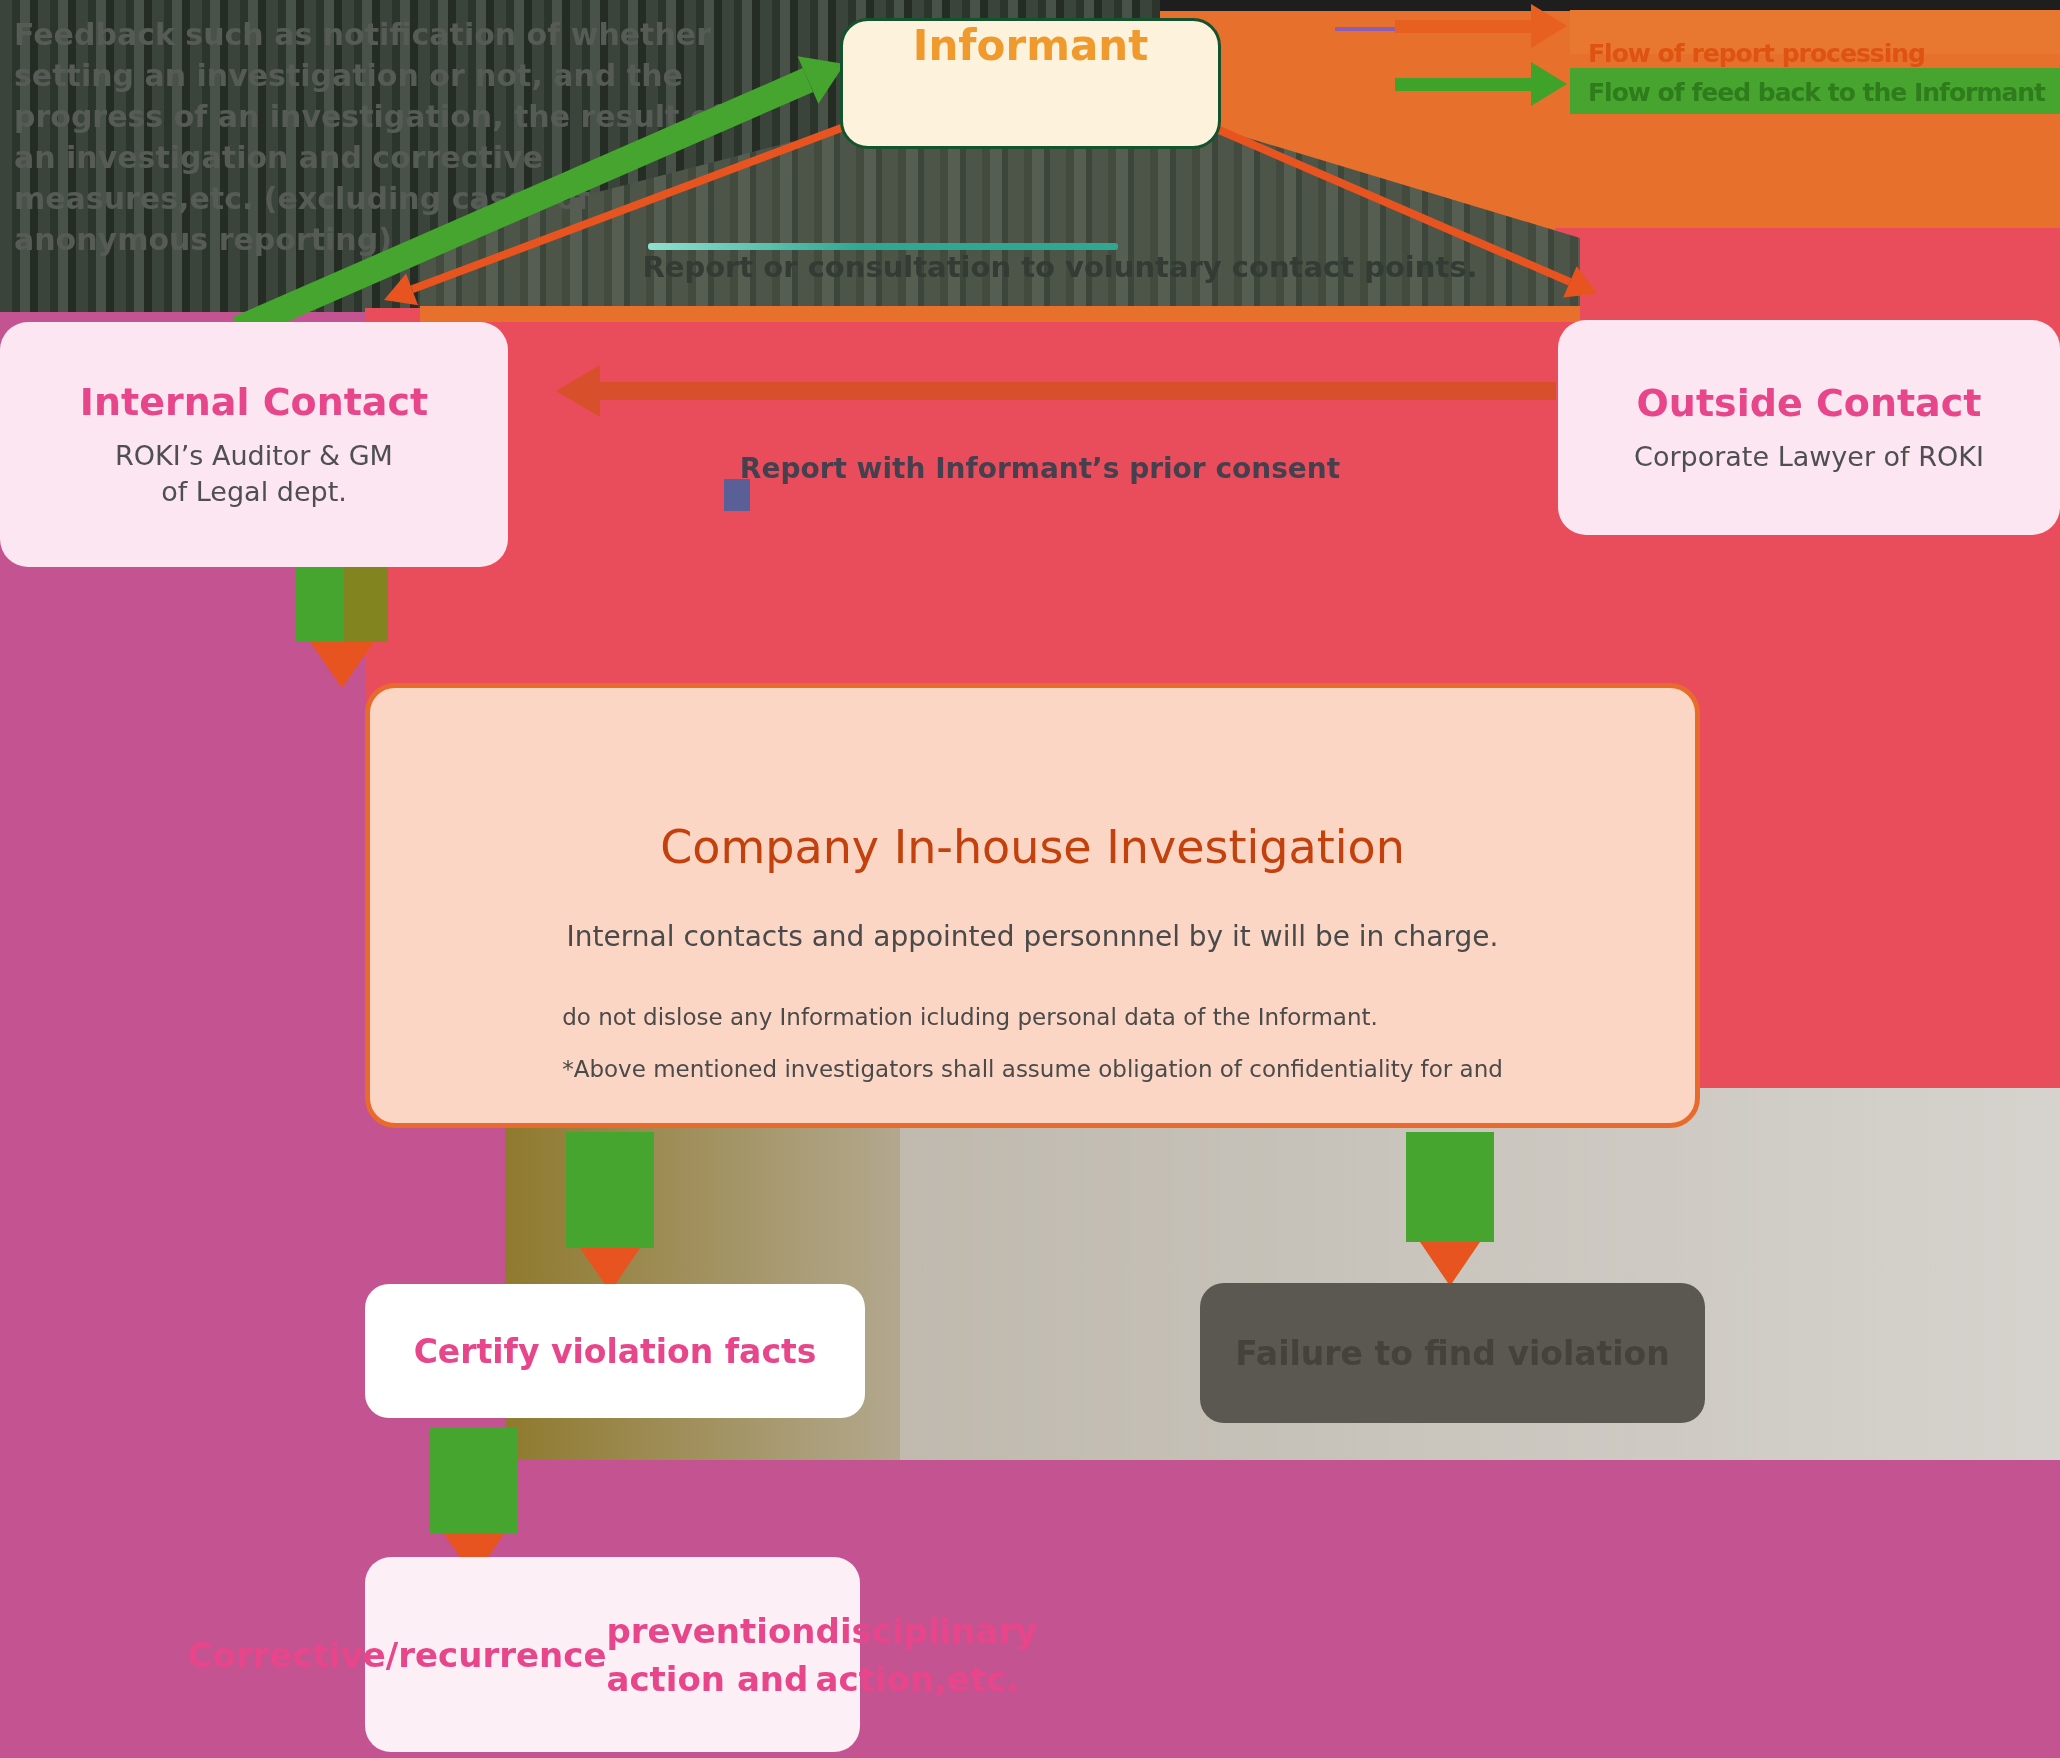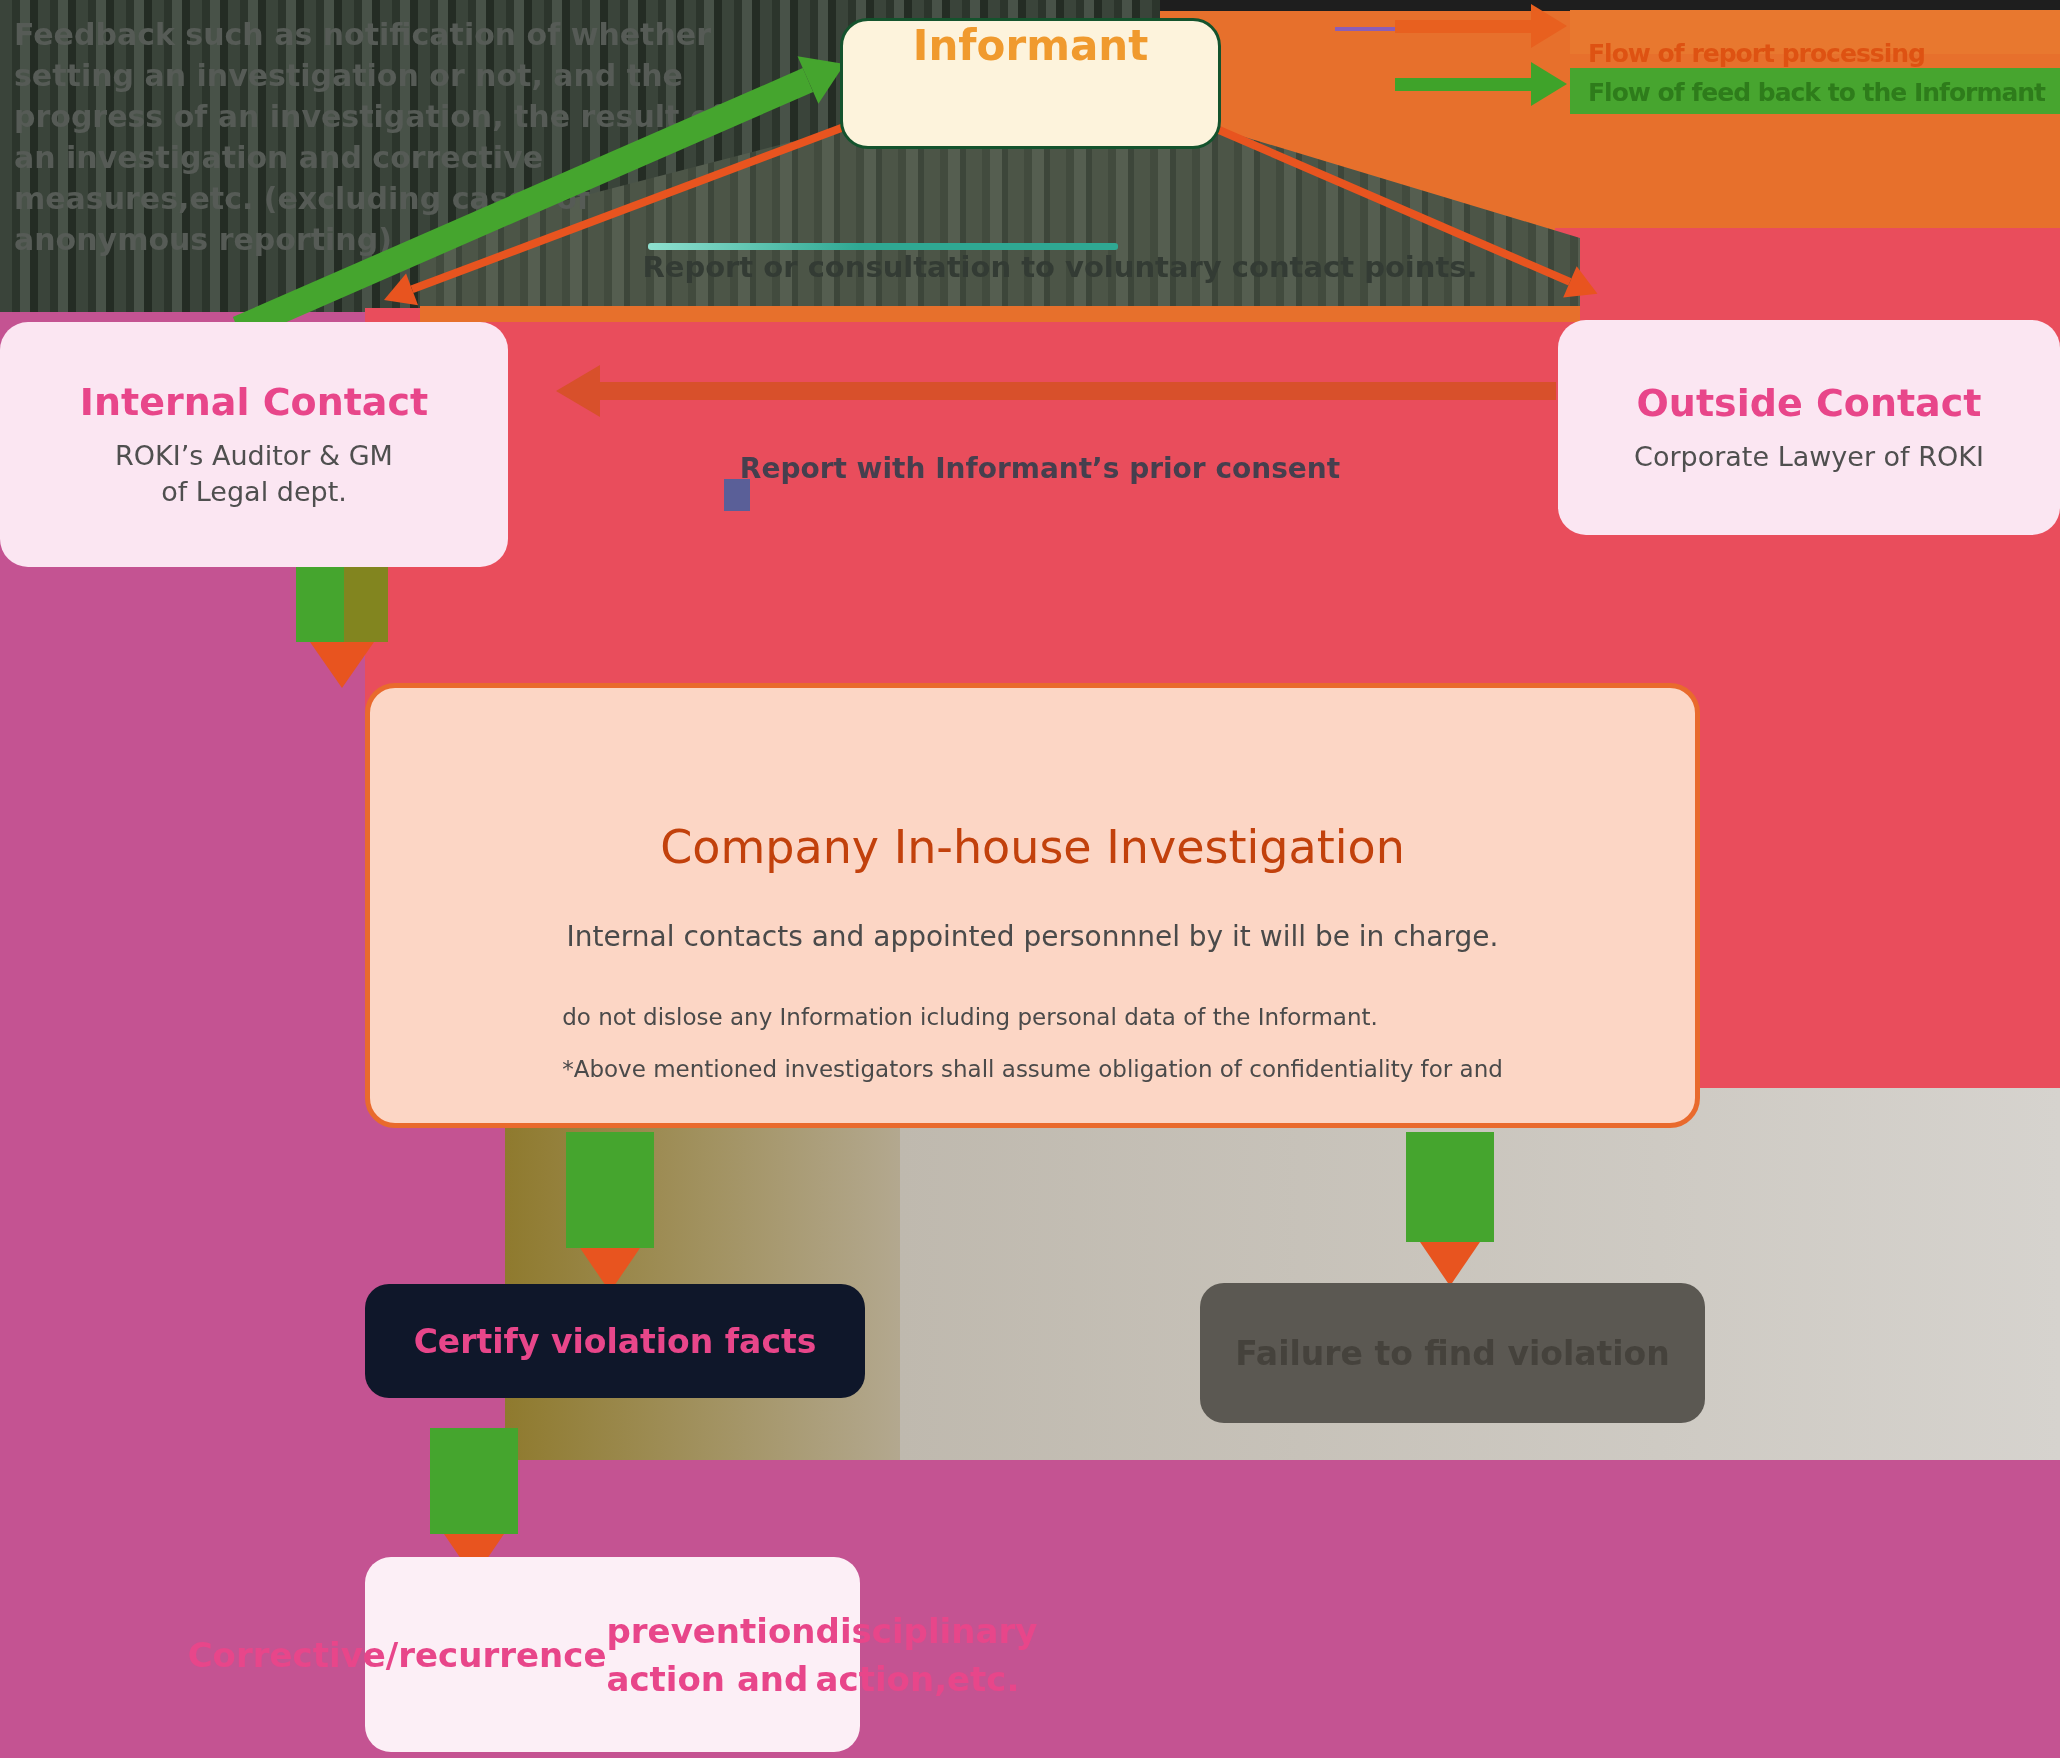--- a/index.html
+++ b/index.html
@@ -77,21 +77,21 @@
   .internal{left:0;top:322px;width:508px;height:245px;}
   .outside{left:1558px;top:320px;width:502px;height:215px;}
   .contact .title{color:#E8468A;font-size:38px;font-weight:bold;margin-bottom:14px;}
   .contact .body{color:#4F4F4F;font-size:27px;line-height:36px;}
   .invest{left:365px;top:683px;width:1335px;height:445px;background:#FCD6C5;border:5px solid #E96A2D;border-radius:30px;
     display:flex;flex-direction:column;align-items:center;padding-top:88px;box-sizing:border-box;}
   .invest .title{color:#c2410c;font-size:46px;font-weight:normal;margin-bottom:46px;margin-top:44px;}
   .invest .body{color:#4A4A4A;font-size:28px;margin-bottom:38px;}
   .invest .fine{color:#4A4A4A;font-size:23px;line-height:52px;}
   .result{display:flex;align-items:center;justify-content:center;font-weight:bold;border-radius:24px;}
-  .certify{left:365px;top:1284px;width:500px;height:114px;background:#0f172a;color:#E8468A;font-size:33px;}
+  .certify{left:365px;top:1284px;width:500px;height:134px;background:#ffffff;color:#E8468A;font-size:33px;}
   .failure{left:1200px;top:1283px;width:505px;height:140px;background:#5B5852;color:#45423C;font-size:33px;}
   .corrective{left:365px;top:1557px;width:495px;height:195px;background:#FCEFF6;color:#E8468A;
     font-size:34px;font-weight:bold;line-height:48px;display:flex;flex-direction:row;align-items:center;justify-content:center;border-radius:26px;}
 </style>
 </head>
 <body>
 
 <div class="canvas">
 
   <div class="abs bg-black"></div>

